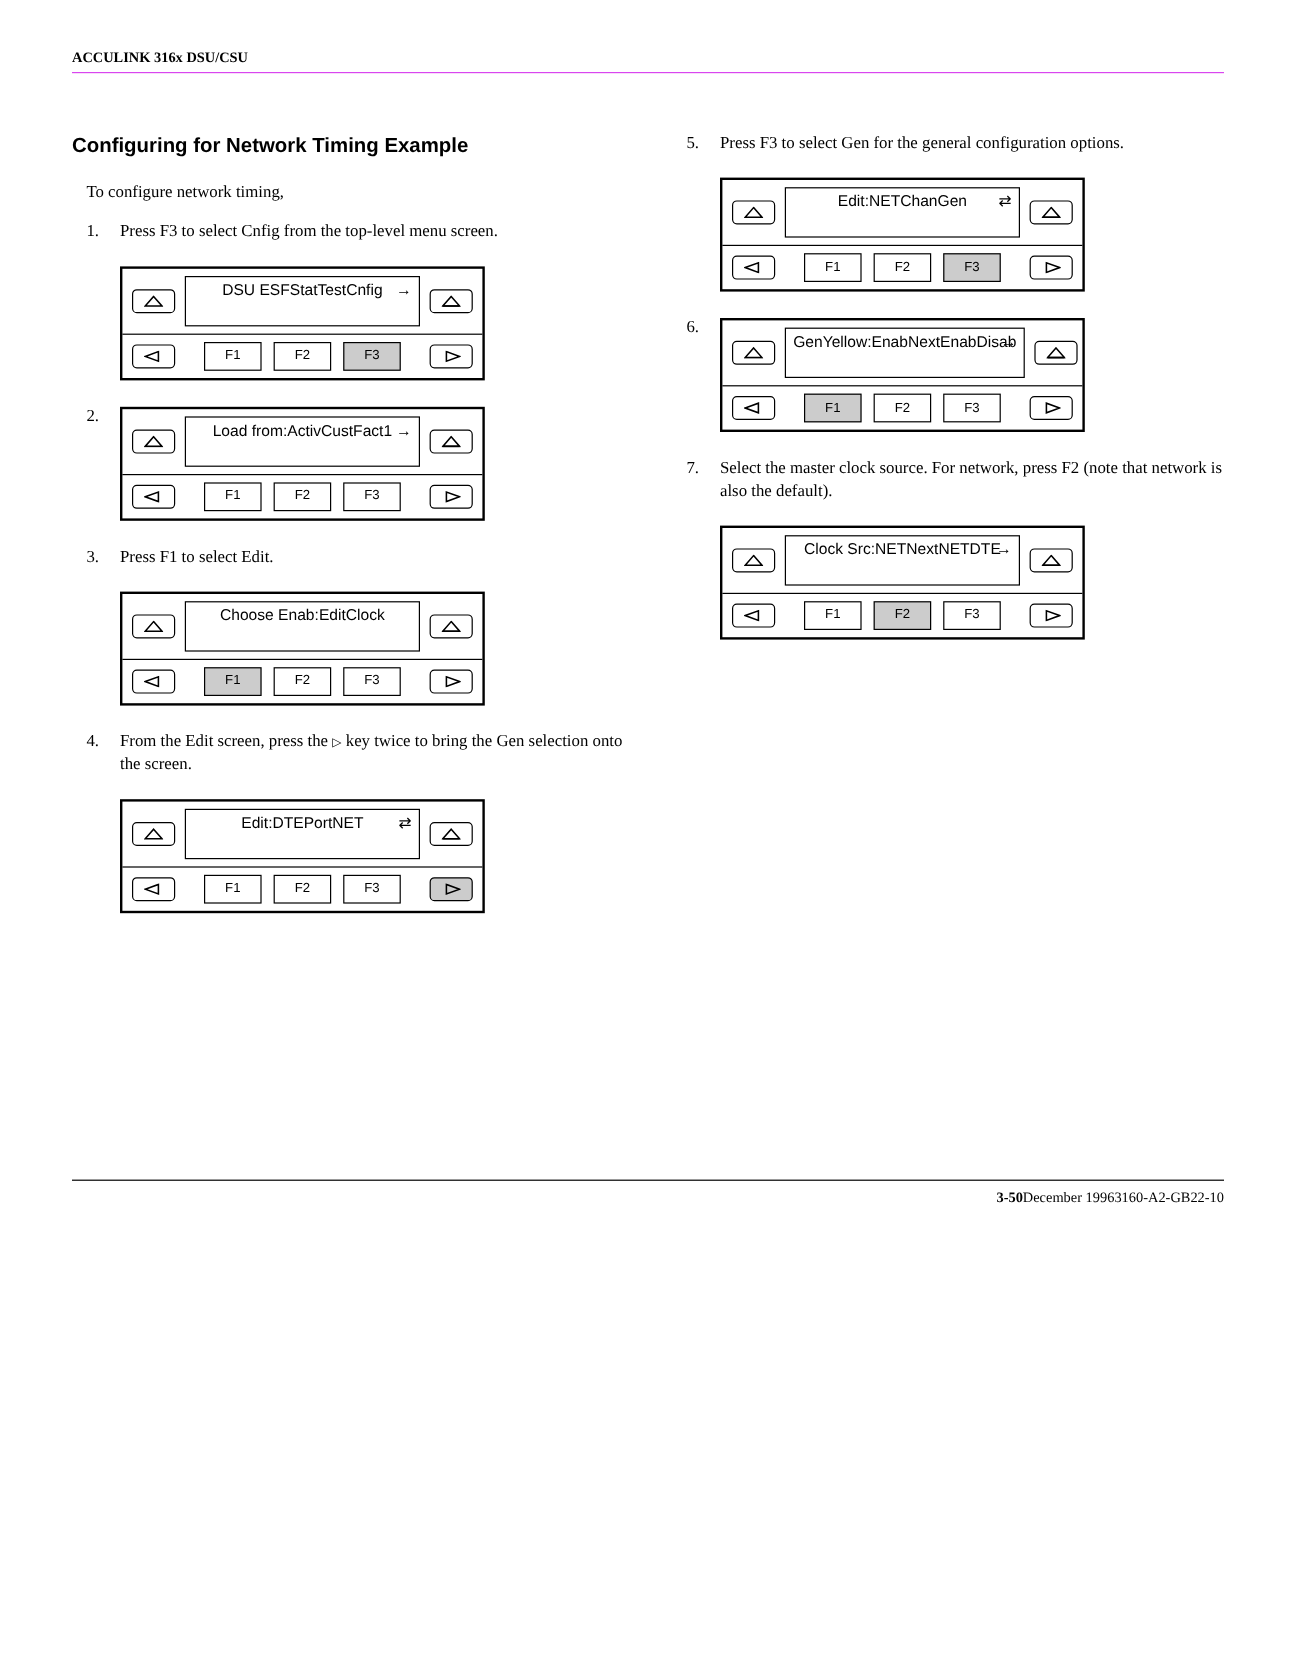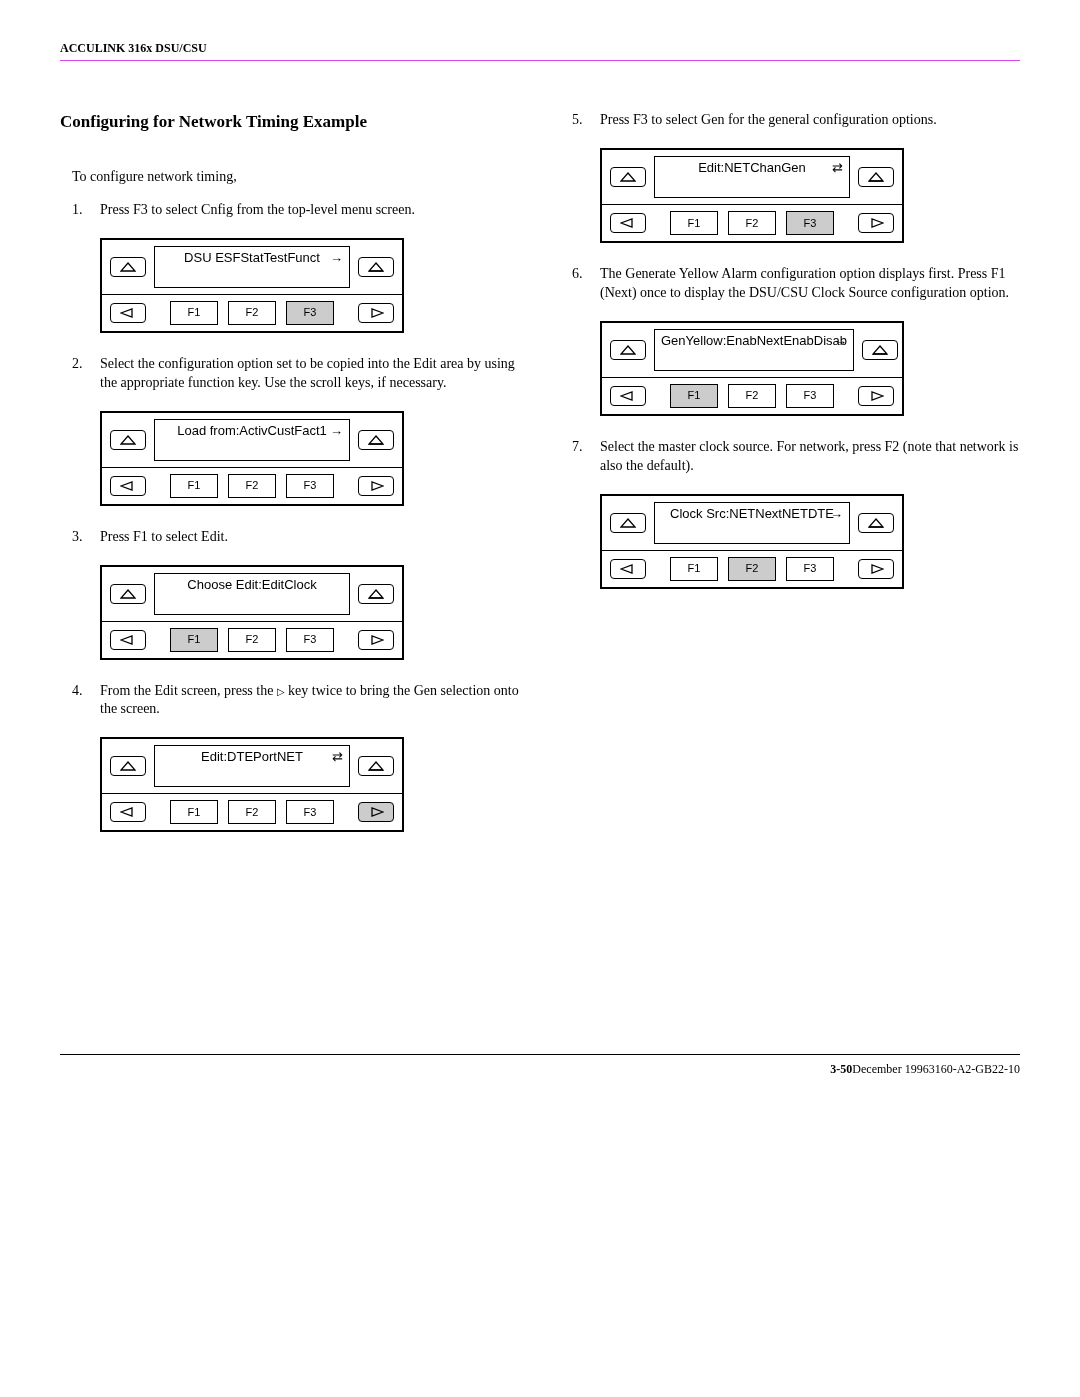--- a/index.html
+++ b/index.html
@@ -20,24 +20,24 @@
     font-size: 12px;
   }
   .columns {
     display: flex;
     gap: 40px;
   }
   .col {
     flex: 1;
   }
   h2.section {
-    font-family: Liberation Serif, serif;
+    font-family: Liberation Sans, sans-serif;
     font-weight: bold;
     font-size: 17px;
-    margin: 0 0 34px 0;
+    margin: 0 0 18px 0;
   }
   .intro {
     margin: 0 0 14px 12px;
   }
   ol.steps {
     list-style: none;
     padding: 0;
     margin: 0 0 0 12px;
   }
   ol.steps > li {
@@ -140,21 +140,21 @@
         <div class="hwbtn">
                   <svg width="16" height="10" viewBox="0 0 16 10">
                     <polygon points="8,1 15,9 1,9" fill="none" stroke="#000" stroke-width="1.3"></polygon>
                   </svg>
                 </div>
         <div class="lcd">
           <div class="l1 center">DSU ESF</div>
           <div class="l2">
                     <span>Stat</span>
                     <span>Test</span>
-                    <span>Funct</span>
+                    <span>Cnfig</span>
                   </div>
           <div class="arrow">→</div>
         </div>
         <div class="hwbtn">
                   <svg width="16" height="10" viewBox="0 0 16 10">
                     <polygon points="8,1 15,9 1,9" fill="none" stroke="#000" stroke-width="1.3"></polygon>
                     <line x1="1" y1="9" x2="15" y2="9" stroke="#000" stroke-width="1.3"></line>
                   </svg>
                 </div>
       </div>
@@ -171,21 +171,20 @@
                 </div>
         <div class="hwbtn" style="">
                   <svg width="16" height="10" viewBox="0 0 16 10">
                     <polygon points="15,5 4,1 4,9" fill="none" stroke="#000" stroke-width="1.3"></polygon>
                   </svg>
                 </div>
       </div>
     </div>
   </div></li>
         <li><span class="num">2.</span>
-      <span>Select the configuration option set to be copied into the Edit area by using the appropriate function key. Use the scroll keys, if necessary.</span>
       
   <div class="panel-wrap">
     <div class="panel">
       <div class="panel-row">
         <div class="hwbtn">
                   <svg width="16" height="10" viewBox="0 0 16 10">
                     <polygon points="8,1 15,9 1,9" fill="none" stroke="#000" stroke-width="1.3"></polygon>
                   </svg>
                 </div>
         <div class="lcd">
@@ -228,21 +227,21 @@
       
   <div class="panel-wrap">
     <div class="panel">
       <div class="panel-row">
         <div class="hwbtn">
                   <svg width="16" height="10" viewBox="0 0 16 10">
                     <polygon points="8,1 15,9 1,9" fill="none" stroke="#000" stroke-width="1.3"></polygon>
                   </svg>
                 </div>
         <div class="lcd">
-          <div class="l1">Choose Edit:</div>
+          <div class="l1">Choose Enab:</div>
           <div class="l2">
                     <span>Edit</span>
                     <span>Clock</span>
                     <span></span>
                   </div>
 
         </div>
         <div class="hwbtn">
                   <svg width="16" height="10" viewBox="0 0 16 10">
                     <polygon points="8,1 15,9 1,9" fill="none" stroke="#000" stroke-width="1.3"></polygon>
@@ -360,21 +359,20 @@
                 </div>
         <div class="hwbtn" style="">
                   <svg width="16" height="10" viewBox="0 0 16 10">
                     <polygon points="15,5 4,1 4,9" fill="none" stroke="#000" stroke-width="1.3"></polygon>
                   </svg>
                 </div>
       </div>
     </div>
   </div></li>
         <li><span class="num">6.</span>
-      <span>The Generate Yellow Alarm configuration option displays first. Press F1 (Next) once to display the DSU/CSU Clock Source configuration option.</span>
       
   <div class="panel-wrap">
     <div class="panel">
       <div class="panel-row">
         <div class="hwbtn">
                   <svg width="16" height="10" viewBox="0 0 16 10">
                     <polygon points="8,1 15,9 1,9" fill="none" stroke="#000" stroke-width="1.3"></polygon>
                   </svg>
                 </div>
         <div class="lcd">

